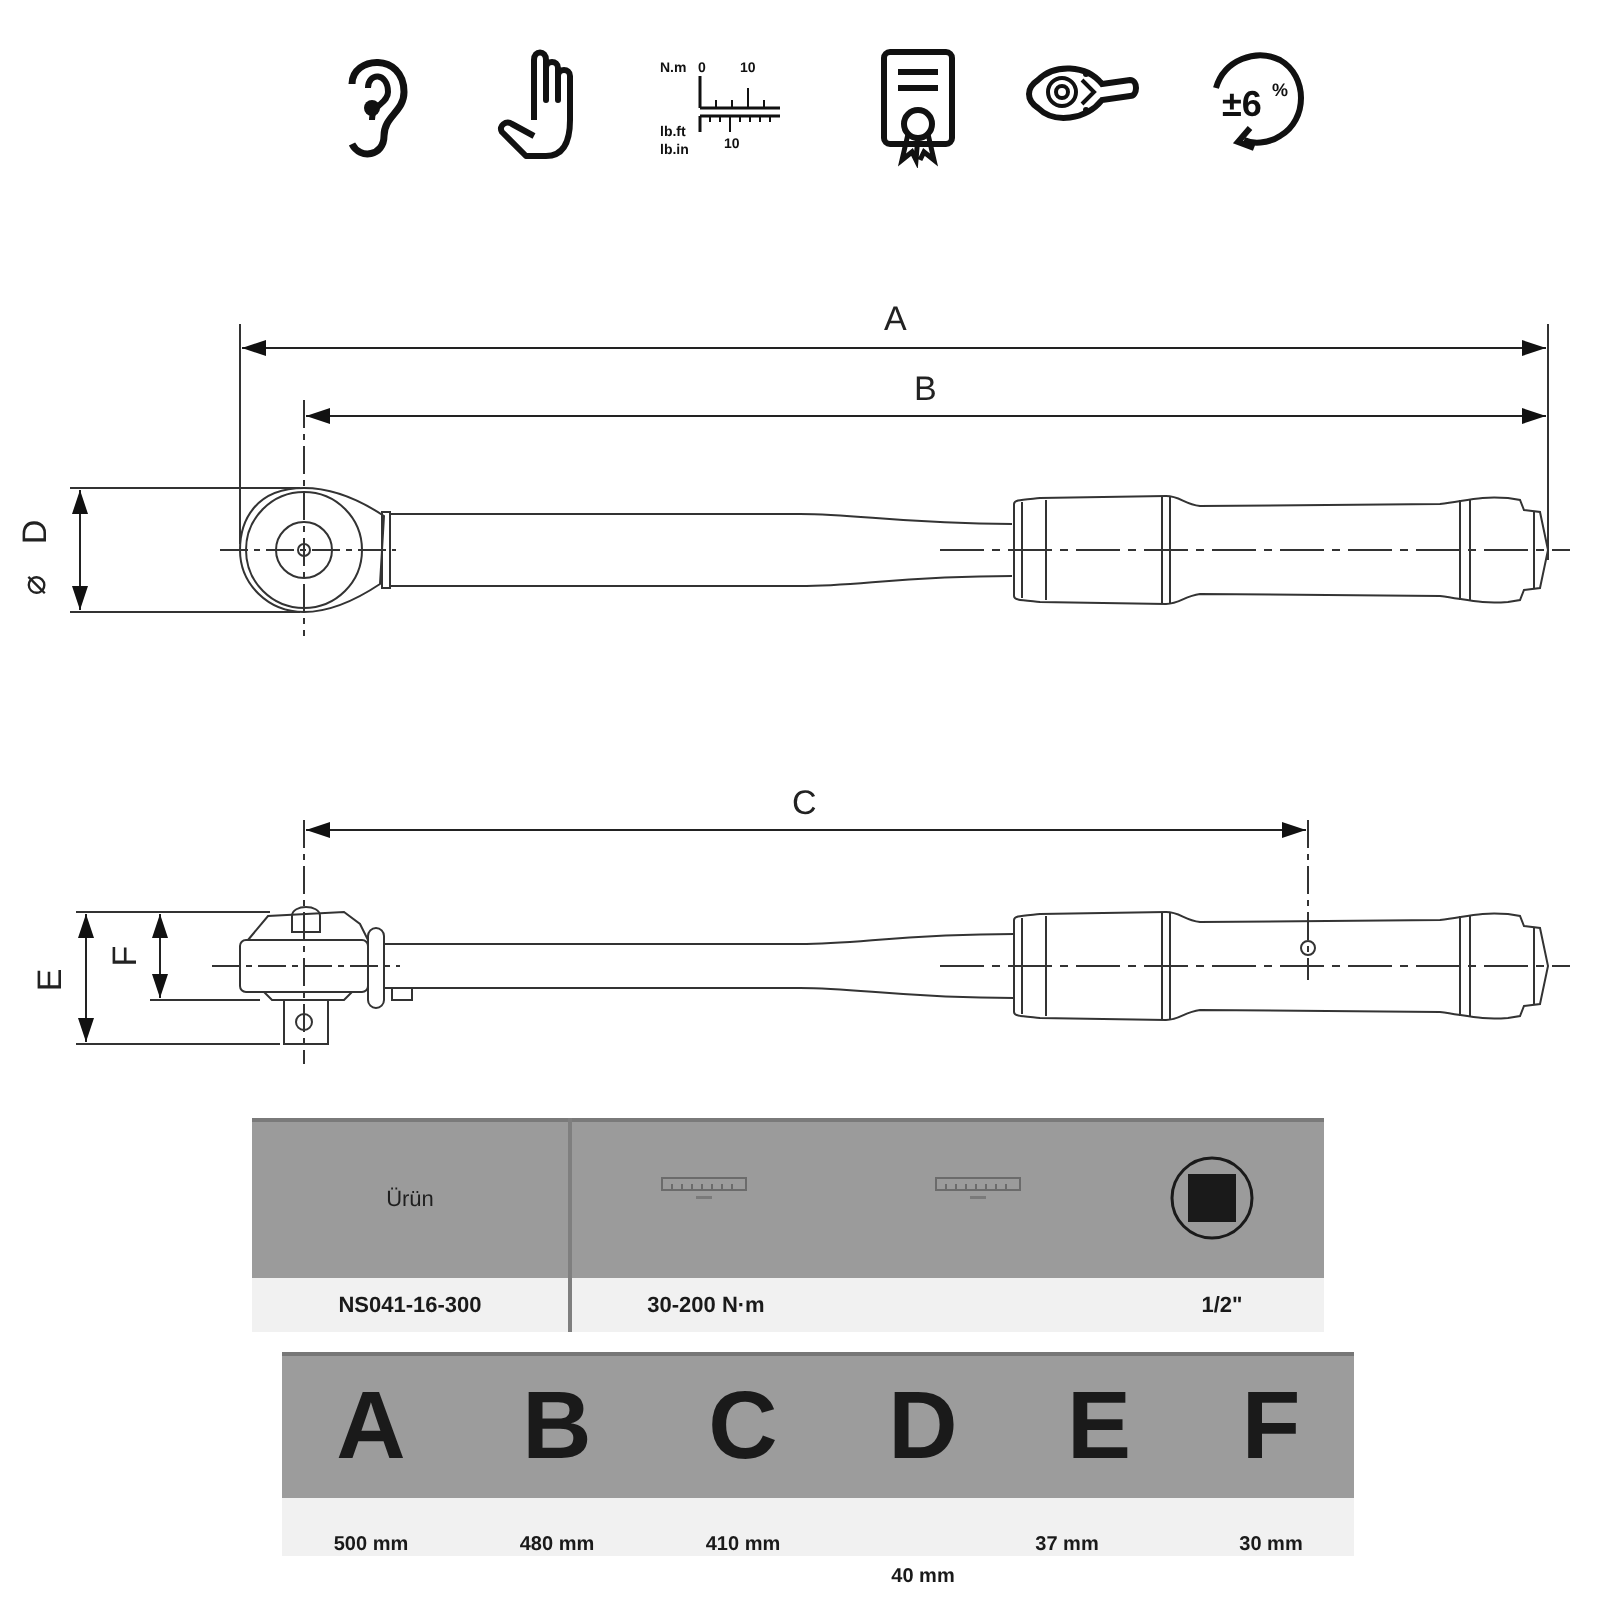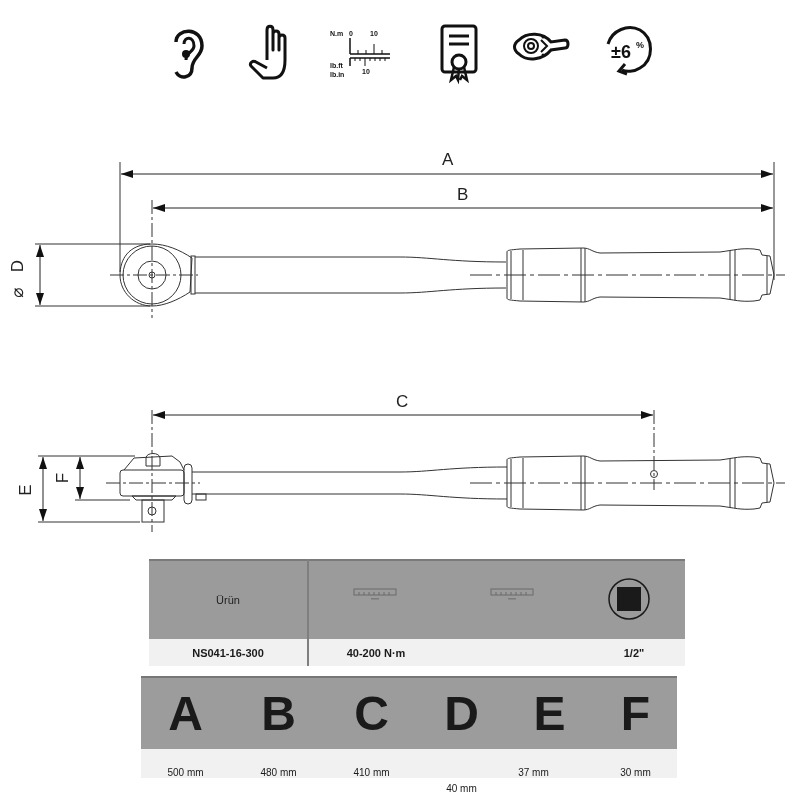--- a/index.html
+++ b/index.html
@@ -2,32 +2,32 @@
 <html><head>
 <meta charset="utf-8">
 <style>
   html, body { margin:0; padding:0; background:#ffffff; }
   body { width:800px; height:800px; position:relative; overflow:hidden; font-family:"Liberation Sans", sans-serif; color:#111; }
   .icons-row { position:absolute; left:150px; top:20px; width:520px; height:70px; }
   .icon { position:absolute; top:0; width:60px; height:64px; }
   .icon svg { width:100%; height:100%; }
   .drawing { position:absolute; left:0; top:0; width:800px; height:550px; }
   .dim-label { position:absolute; font-size:17px; color:#222; }
-  .spec-table { position:absolute; left:149px; top:559px; width:536px; height:139px; }
+  .spec-table { position:absolute; left:126px; top:559px; width:536px; height:139px; }
   .spec-head { position:absolute; left:0; top:0; width:536px; height:78px; background:#9b9b9b; border-top:2px solid #7a7a7a; }
   .spec-divider { position:absolute; left:158px; top:0; width:2px; height:107px; background:#7f7f7f; }
   .spec-body { position:absolute; left:0; top:80px; width:536px; height:27px; background:#f1f1f1; }
   .cell { position:absolute; display:flex; align-items:center; justify-content:center; font-size:11px; font-weight:bold; color:#1a1a1a; }
   .head-text { font-weight:normal; font-size:11px; color:#1f1f1f; }
   .ruler-mini { position:absolute; width:44px; height:14px; }
   .dims-table { position:absolute; left:141px; top:676px; width:536px; height:102px; }
   .dims-head { position:absolute; left:0; top:0; width:536px; height:71px; background:#9c9c9c; border-top:2px solid #777; }
   .dims-body { position:absolute; left:0; top:73px; width:536px; height:29px; background:#f1f1f1; }
   .big-letter { position:absolute; top:0; width:89px; height:71px; display:flex; align-items:center; justify-content:center; font-size:48px; font-weight:bold; color:#1a1a1a; }
-  .dim-val { position:absolute; top:0; width:89px; height:47px; display:flex; align-items:center; justify-content:center; font-size:10px; font-weight:normal; color:#1a1a1a; }
+  .dim-val { position:absolute; top:0; width:89px; height:47px; display:flex; align-items:center; justify-content:center; font-size:10px; font-weight:bold; color:#1a1a1a; }
 </style>
 </head>
 <body>
 
 <div class="icons-row">
   <div class="icon" style="left:8px;">
     <svg viewBox="0 0 60 64">
         <path d="M18 22 C18 8 44 6 44 26 C44 36 34 38 34 48 C34 58 22 60 18 52" fill="none" stroke="#111" stroke-width="3.5"></path>
         <path d="M26 24 C26 16 36 16 36 26 C36 32 28 32 28 40" fill="none" stroke="#111" stroke-width="3"></path>
         <circle cx="28" cy="34" r="4" fill="#111"></circle>
@@ -215,21 +215,21 @@
     </div>
     <div style="position:absolute; left:458px; top:16px; width:44px; height:44px;">
       <svg viewBox="0 0 44 44" width="44" height="44">
           <circle cx="22" cy="22" r="20" fill="none" stroke="#1a1a1a" stroke-width="1.5"></circle>
           <rect x="10" y="10" width="24" height="24" fill="#1a1a1a"></rect>
         </svg>
     </div>
   </div>
   <div class="spec-body">
     <div class="cell" style="left:0; top:0; width:158px; height:27px;">NS041-16-300</div>
-    <div class="cell" style="left:160px; top:0; width:134px; height:27px;">40-200 N·m</div>
+    <div class="cell" style="left:160px; top:0; width:134px; height:27px;">30-200 N·m</div>
     <div class="cell" style="left:434px; top:0; width:102px; height:27px;">1/2"</div>
   </div>
   <div class="spec-divider"></div>
 </div>
 
 <div class="dims-table">
   <div class="dims-head">
     <div class="big-letter" style="left:0;">A</div>
     <div class="big-letter" style="left:93px;">B</div>
     <div class="big-letter" style="left:186px;">C</div>

